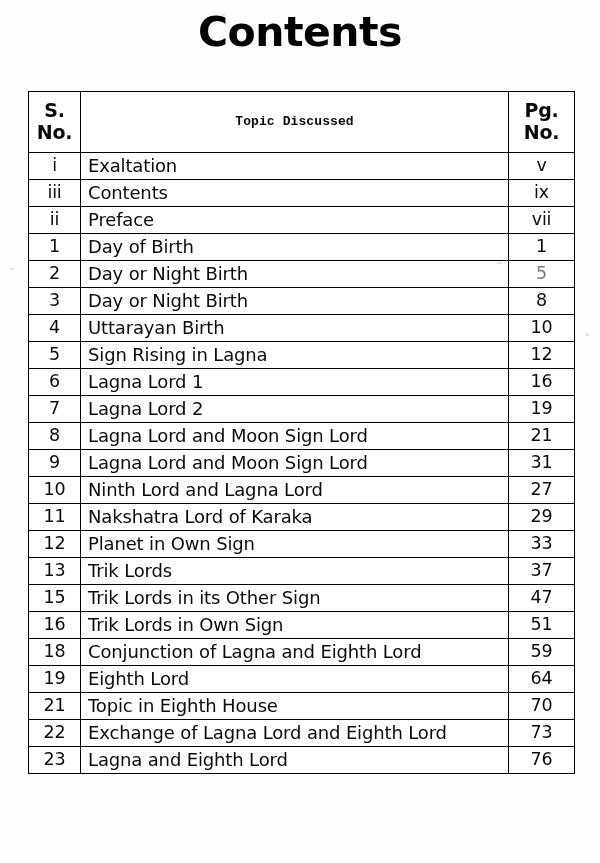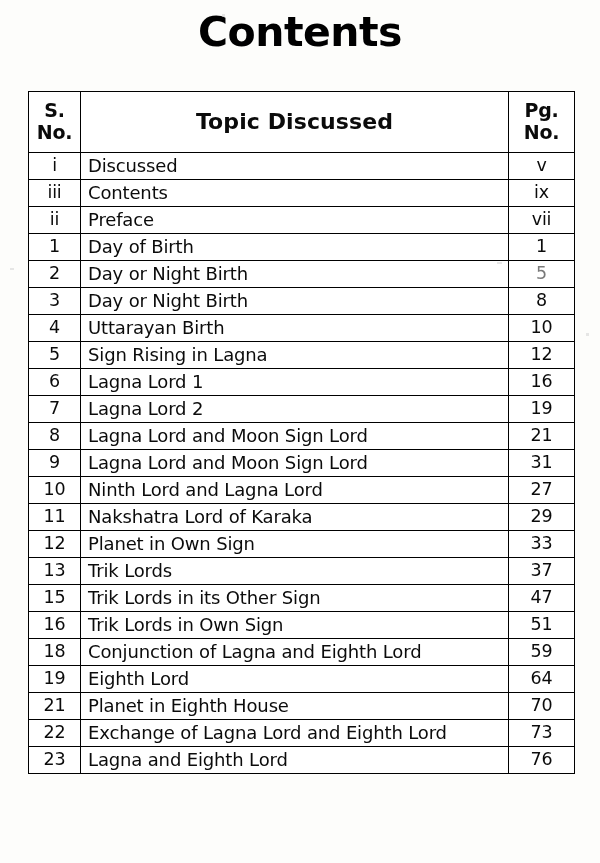--- a/index.html
+++ b/index.html
@@ -61,22 +61,23 @@
     font-size: 19px;
     text-align: center;
     line-height: 1.15;
     letter-spacing: -0.2px;
   }
   thead th.th-sno, thead th.th-pg {
     font-size: 19px;
   }
   thead th .stack-line { display: block; }
   thead th.th-topic {
-    font-size: 22px;
+    font-size: 13px;
     letter-spacing: 0.1px;
+    font-family: Liberation Mono, monospace;
   }
 
   
   tbody tr { height: 27px; }
   tbody td {
     font-size: 18px;
     line-height: 1.1;
     letter-spacing: -0.15px;
   }
   td.sno {
@@ -125,21 +126,21 @@
       <th class="th-topic">Topic Discussed</th>
       <th class="th-pg">
         <span class="stack-line">Pg.</span>
         <span class="stack-line">No.</span>
       </th>
     </tr>
   </thead>
   <tbody id="toc-body">
       <tr>
         <td class="sno">i</td>
-        <td class="topic">Discussed</td>
+        <td class="topic">Exaltation</td>
         <td class="pg">v</td>
       </tr>
       <tr>
         <td class="sno">iii</td>
         <td class="topic">Contents</td>
         <td class="pg">ix</td>
       </tr>
       <tr>
         <td class="sno">ii</td>
         <td class="topic">Preface</td>
@@ -225,21 +226,21 @@
         <td class="topic">Conjunction of Lagna and Eighth Lord</td>
         <td class="pg">59</td>
       </tr>
       <tr>
         <td class="sno">19</td>
         <td class="topic">Eighth Lord</td>
         <td class="pg">64</td>
       </tr>
       <tr>
         <td class="sno">21</td>
-        <td class="topic">Planet in Eighth House</td>
+        <td class="topic">Topic in Eighth House</td>
         <td class="pg">70</td>
       </tr>
       <tr>
         <td class="sno">22</td>
         <td class="topic">Exchange of Lagna Lord and Eighth Lord</td>
         <td class="pg">73</td>
       </tr>
       <tr>
         <td class="sno">23</td>
         <td class="topic">Lagna and Eighth Lord</td>

